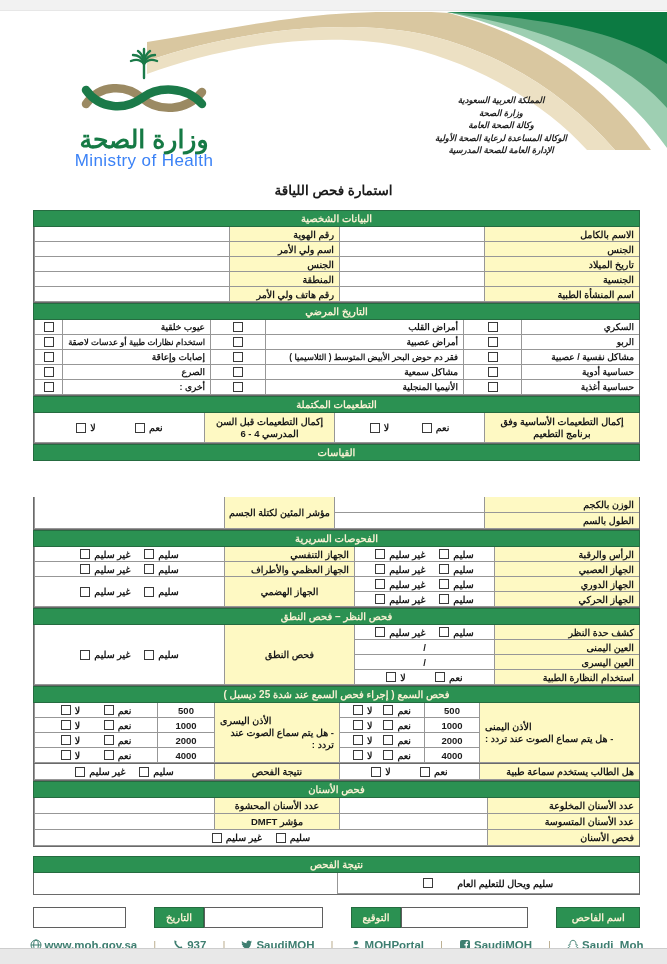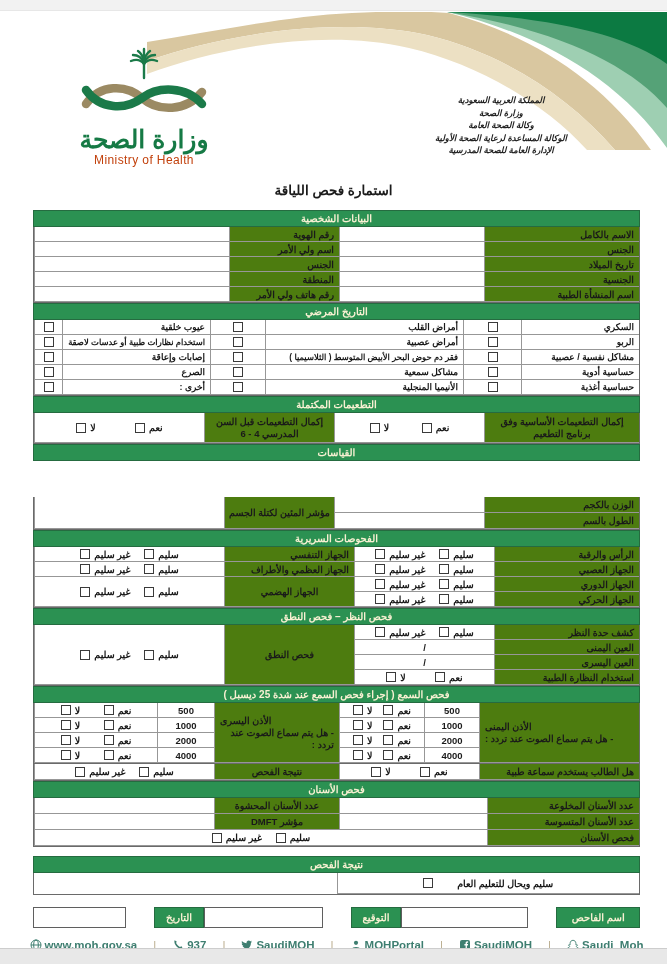--- a/index.html
+++ b/index.html
@@ -3,31 +3,31 @@
 <meta charset="utf-8">
 <style>
   html,body{margin:0;padding:0;background:#fff;}
   .page{width:667px;height:964px;position:relative;overflow:hidden;background:#fff;
         font-family:"Liberation Sans",sans-serif;margin:0 auto;color:#1a1a1a;}
   .top-strip{position:absolute;top:0;left:0;right:0;height:10px;background:#f2f2f2;border-bottom:1px solid #e7e7e7;}
   .bottom-strip{position:absolute;bottom:0;left:0;right:0;height:15px;background:#e8e8e8;border-top:1px solid #cdcdcd;}
   .swoosh{position:absolute;top:12px;right:0;width:520px;height:138px;}
   .logo{position:absolute;left:50px;top:44px;width:188px;text-align:center;}
   .logo-ar{font-size:25px;font-weight:bold;color:#167a45;line-height:26px;}
-  .logo-en{font-size:12px;color:#c2410c;letter-spacing:.4px;line-height:17px;}
+  .logo-en{font-size:17px;color:#3b82f6;letter-spacing:.4px;line-height:17px;}
   .org{position:absolute;right:61px;top:94px;width:210px;text-align:center;
        font-size:8.5px;font-weight:bold;line-height:12.5px;direction:rtl;color:#222;font-style:italic;}
   .title{position:absolute;top:182px;left:0;right:0;text-align:center;font-size:13.5px;font-weight:bold;direction:rtl;}
   .form{position:absolute;top:210px;left:33px;width:607px;direction:rtl;}
   .band{background:#2b9152;color:#f7f0d2;text-align:center;font-weight:bold;font-size:10px;
         line-height:15px;height:15px;border:1px solid #256b40;}
   .tbl{display:grid;border:1px solid #6a6a6a;border-top:none;background:#fff;}
   .c{border-left:1px solid #979797;border-bottom:1px solid #979797;display:flex;align-items:center;
      min-height:15px;font-size:9.5px;font-weight:bold;padding:0 5px;box-sizing:border-box;background:#fff;}
-  .lab{background:#4d7c0f;justify-content:flex-start;}
+  .lab{background:#fef9c3;justify-content:flex-start;}
   .cen{justify-content:center;text-align:center;padding:0 2px;}
   .wh{background:#fff;}
   .cb{display:inline-block;width:8px;height:8px;border:1px solid #3a3a3a;background:#fff;flex:none;}
   .pr{display:inline-flex;align-items:center;gap:4px;}
   .sp-ev{justify-content:space-evenly;padding:0 2px;}
   .gap14{gap:14px;}
   .g-personal{grid-template-columns:155px 145px 110px auto;grid-auto-rows:15px;}
   .g-history{grid-template-columns:118px 58px 198px 55px 148px auto;grid-auto-rows:15px;}
   .hist{font-size:9px;}
   .hist-sm{font-size:8.4px;}

